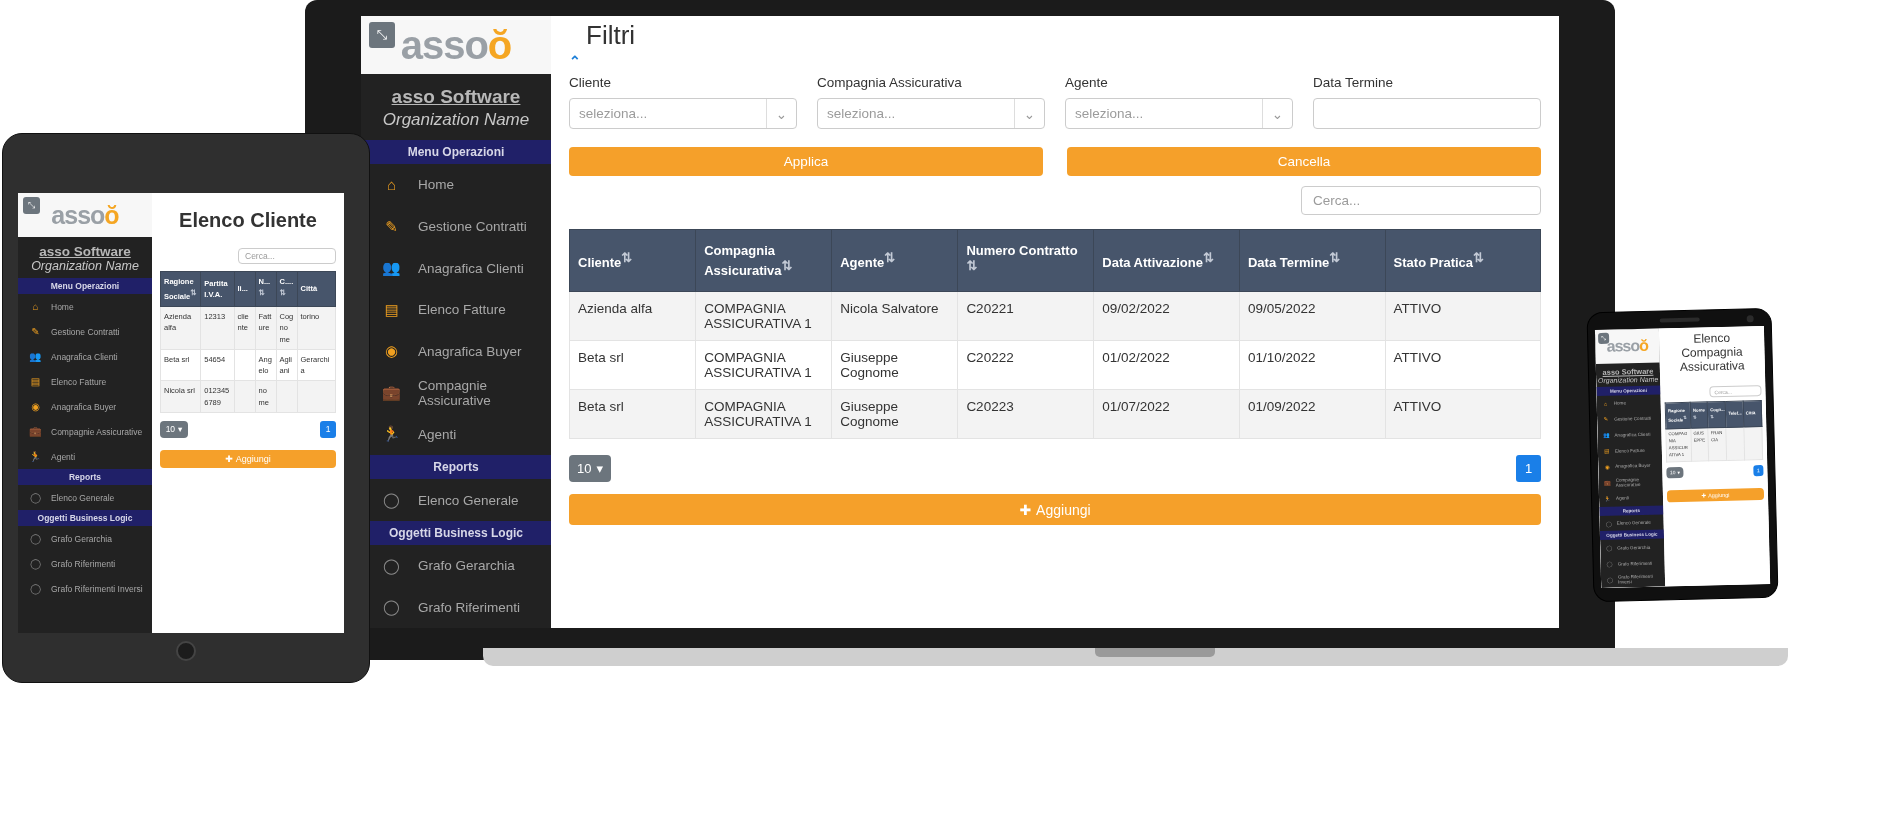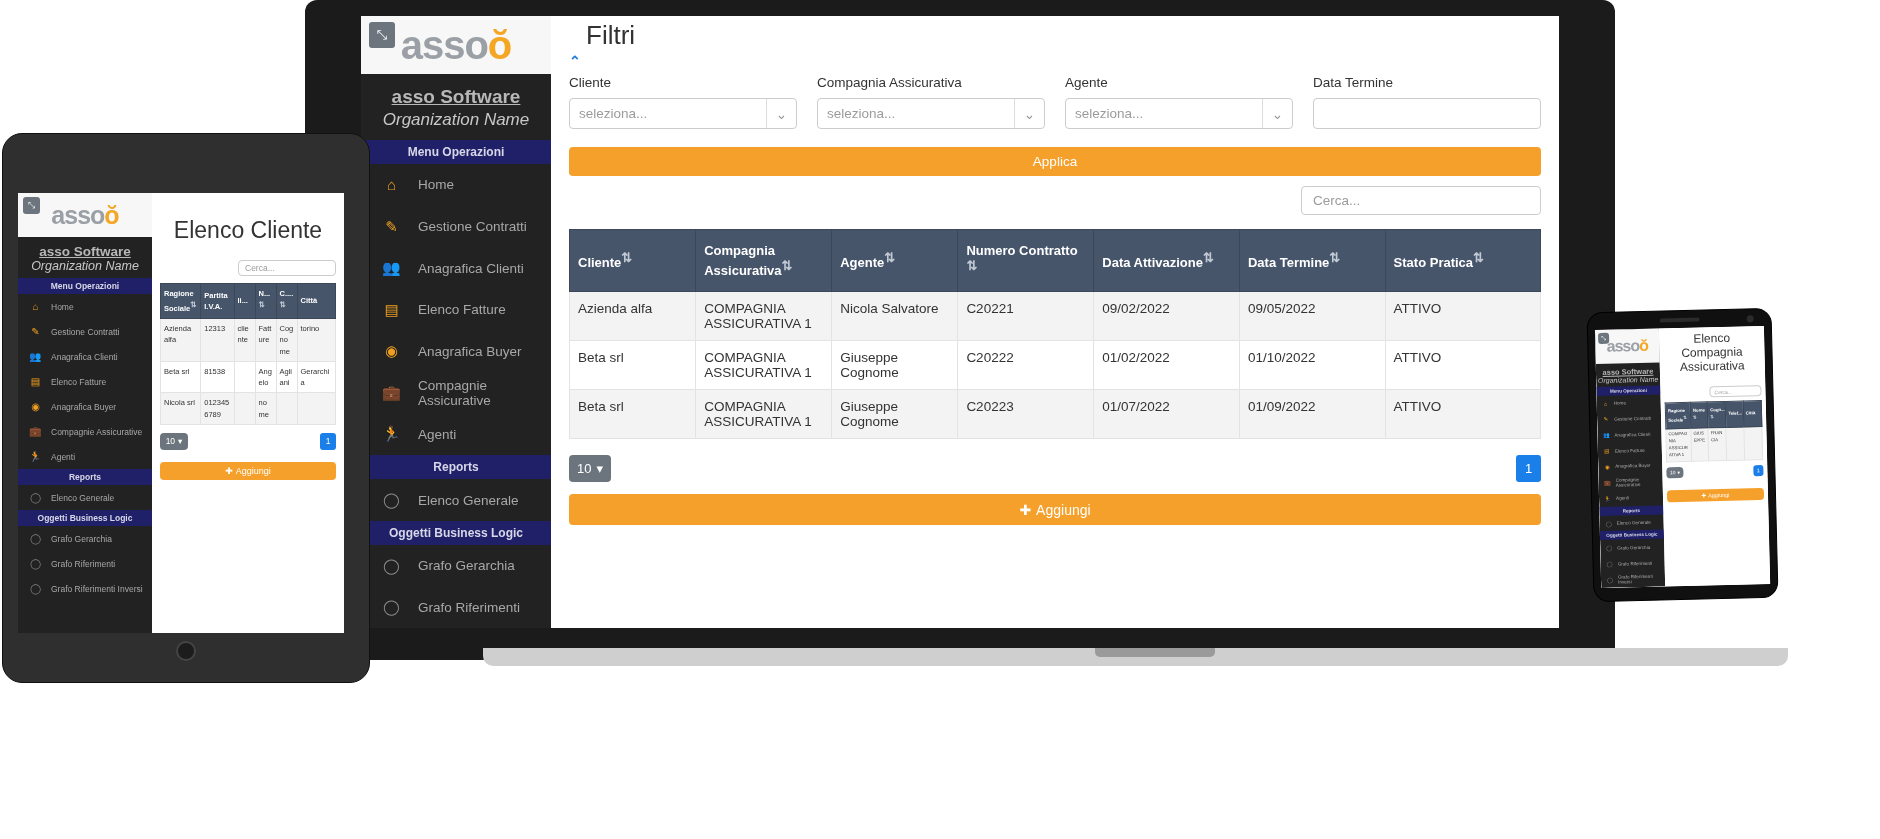--- a/index.html
+++ b/index.html
@@ -118,21 +118,21 @@
   .tb .sidebar { width: 134px; }
   .tb .logo-bar { height: 44px; }
   .tb .collapse-btn { left: 5px; top: 4px; width: 17px; height: 17px; font-size: 9px; }
   .tb .logo-text { font-size: 25px; }
   .tb .brand { padding: 7px 0 5px; }
   .tb .brand .name { font-size: 13.5px; }
   .tb .brand .org { font-size: 12.5px; display: block; }
   .tb .sec-head { font-size: 8.5px; padding: 3px 0; }
   .tb .nav-item { height: 25px; font-size: 8.5px; padding-left: 12px; gap: 10px; }
   .tb .nav-ico { width: 11px; font-size: 10px; }
-  .tb .page-title { font-size: 23px; padding: 24px 0 6px; }
+  .tb .page-title { font-size: 20px; padding: 16px 0 6px; font-weight: bold; }
   .tb-body { padding: 0 8px; }
   .tb .search-row .search-box { width: 98px; height: 16px; font-size: 8.5px; padding-left: 6px; }
   .tb table.grid th { font-size: 7.5px; padding: 4px 3px; height: 34px; line-height: 1.5; }
   .tb table.grid td { font-size: 7.5px; padding: 4px 3px; line-height: 1.5; }
   .tb .pagesize { width: 28px; height: 17px; font-size: 8.5px; gap: 3px; }
   .tb .pagebtn { width: 16px; height: 17px; font-size: 8.5px; }
   .tb .add-row .btn-orange { height: 18px; font-size: 9px; gap: 3px; margin-top: 6px; }
   .tb .foot-row { margin-top: 8px; }
 
   
@@ -268,20 +268,21 @@
                 <div class="filter-col">
                   <div class="flabel">Data Termine</div>
                   <div class="fctl">
                     <span></span>
                   </div>
                 </div>
               </div>
 
               <div class="btn-row">
                 <div class="btn-orange">Applica</div>
+                <div class="btn-orange">Cancella</div>
               </div>
 
               <div class="search-row">
                 <div class="search-box">
                   <span>Cerca...</span>
                 </div>
               </div>
 
               <div class="table-wrap">
                 <table class="grid">
@@ -459,21 +460,21 @@
                   <tr class="alt">
                     <td>Azienda alfa</td>
                     <td>12313</td>
                     <td>cliente</td>
                     <td>Fatture</td>
                     <td>Cognome</td>
                     <td>torino</td>
                   </tr>
                   <tr>
                     <td>Beta srl</td>
-                    <td>81538</td>
+                    <td>54654</td>
                     <td></td>
                     <td>Angelo</td>
                     <td>Agliani</td>
                     <td>Gerarchia</td>
                   </tr>
                   <tr class="alt">
                     <td>Nicola srl</td>
                     <td>0123456789</td>
                     <td></td>
                     <td>nome</td>

